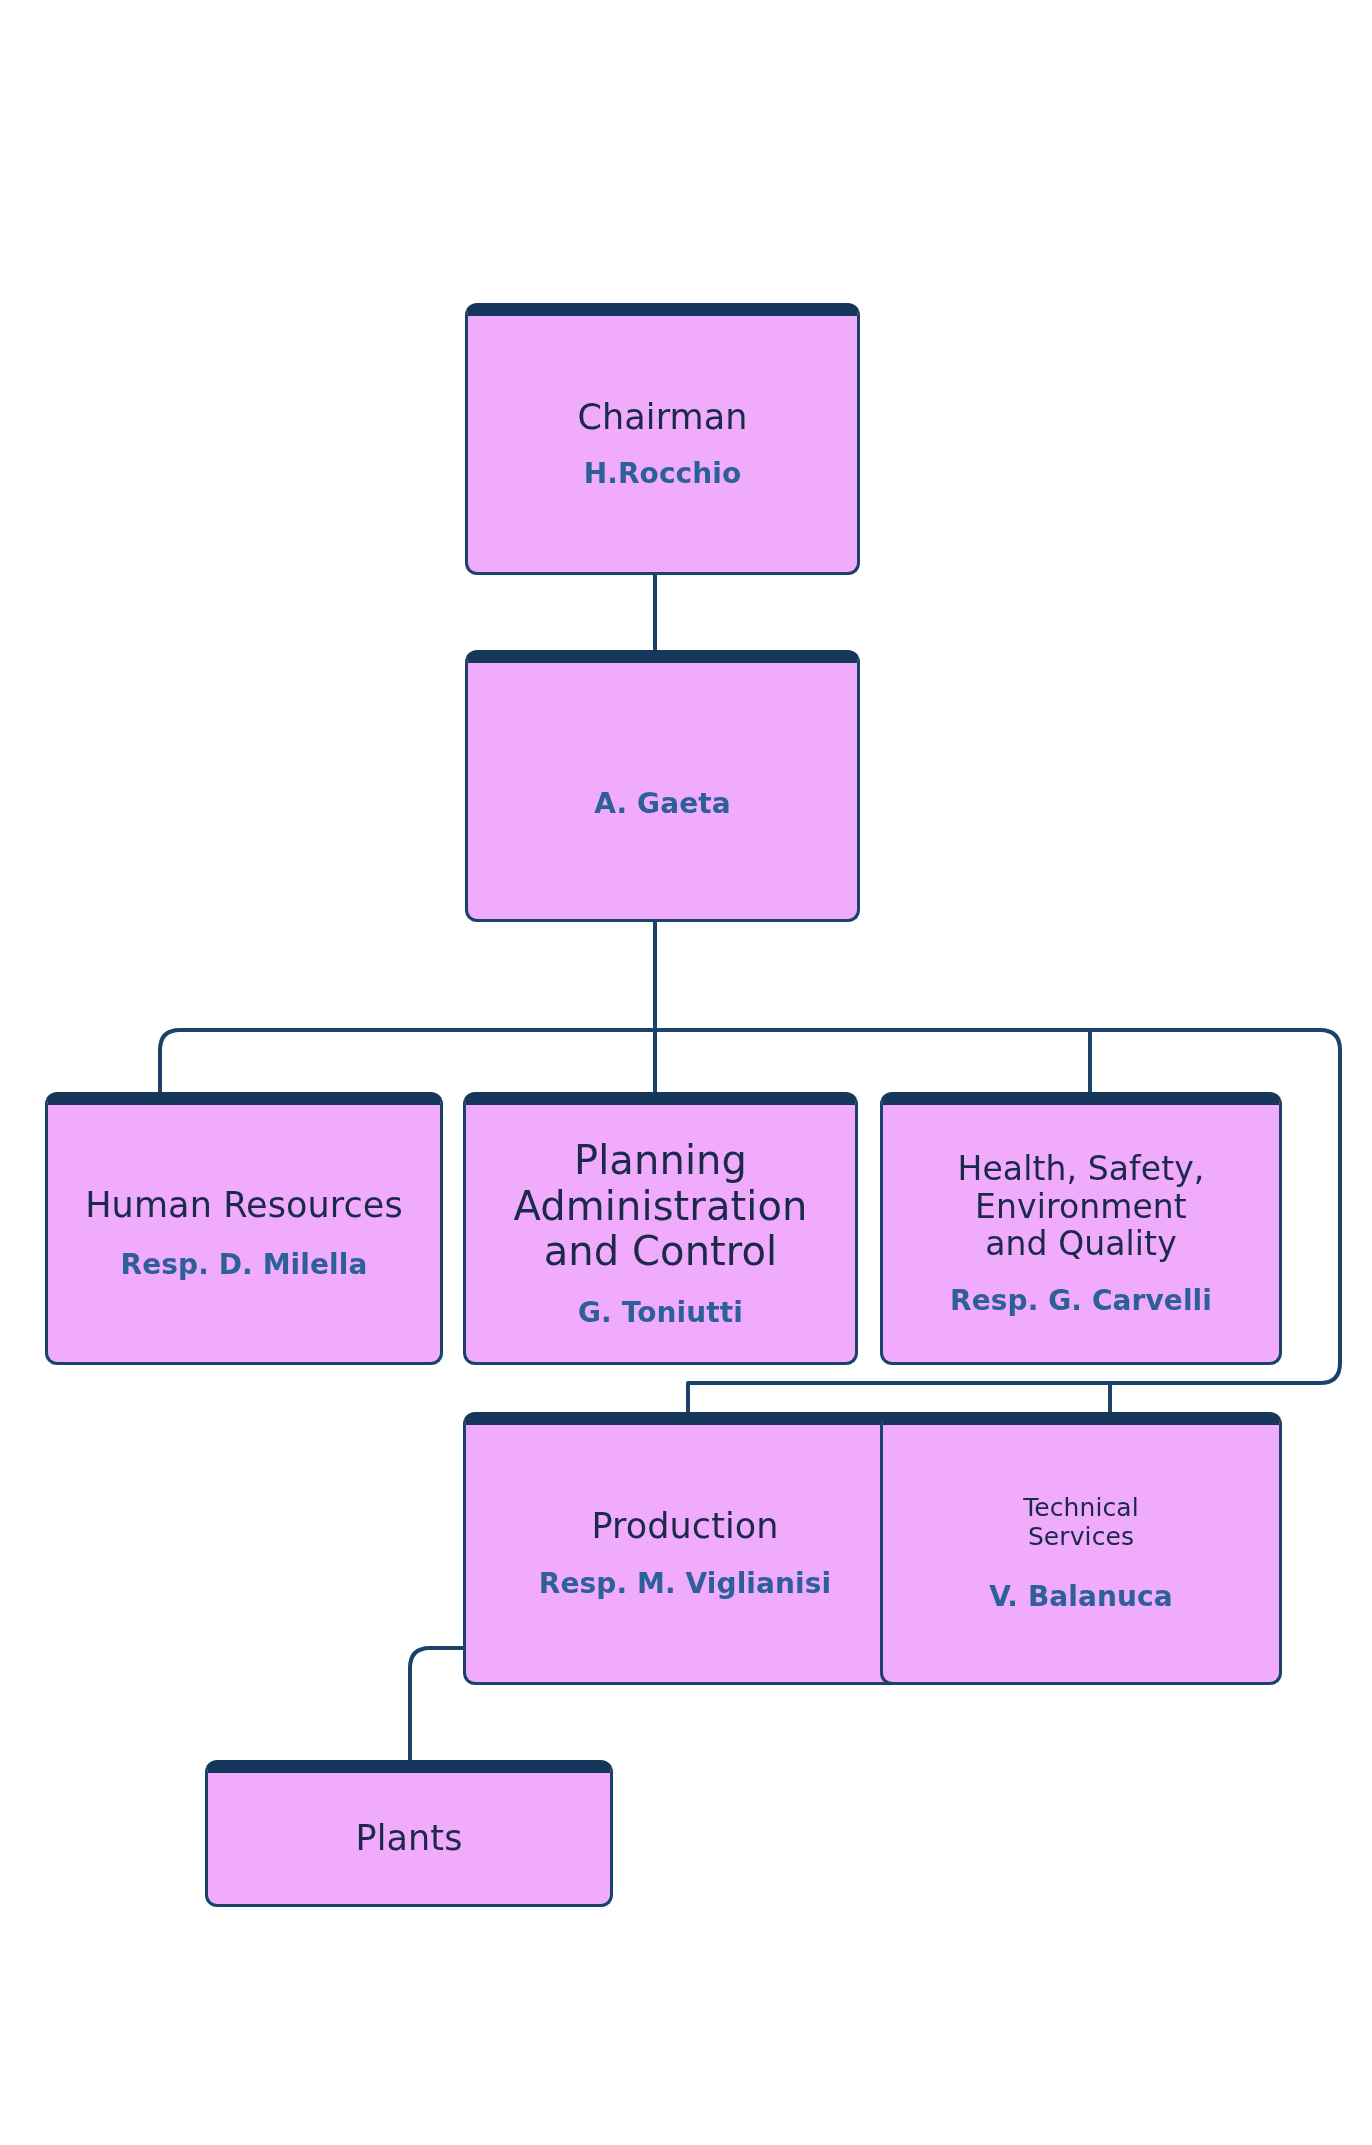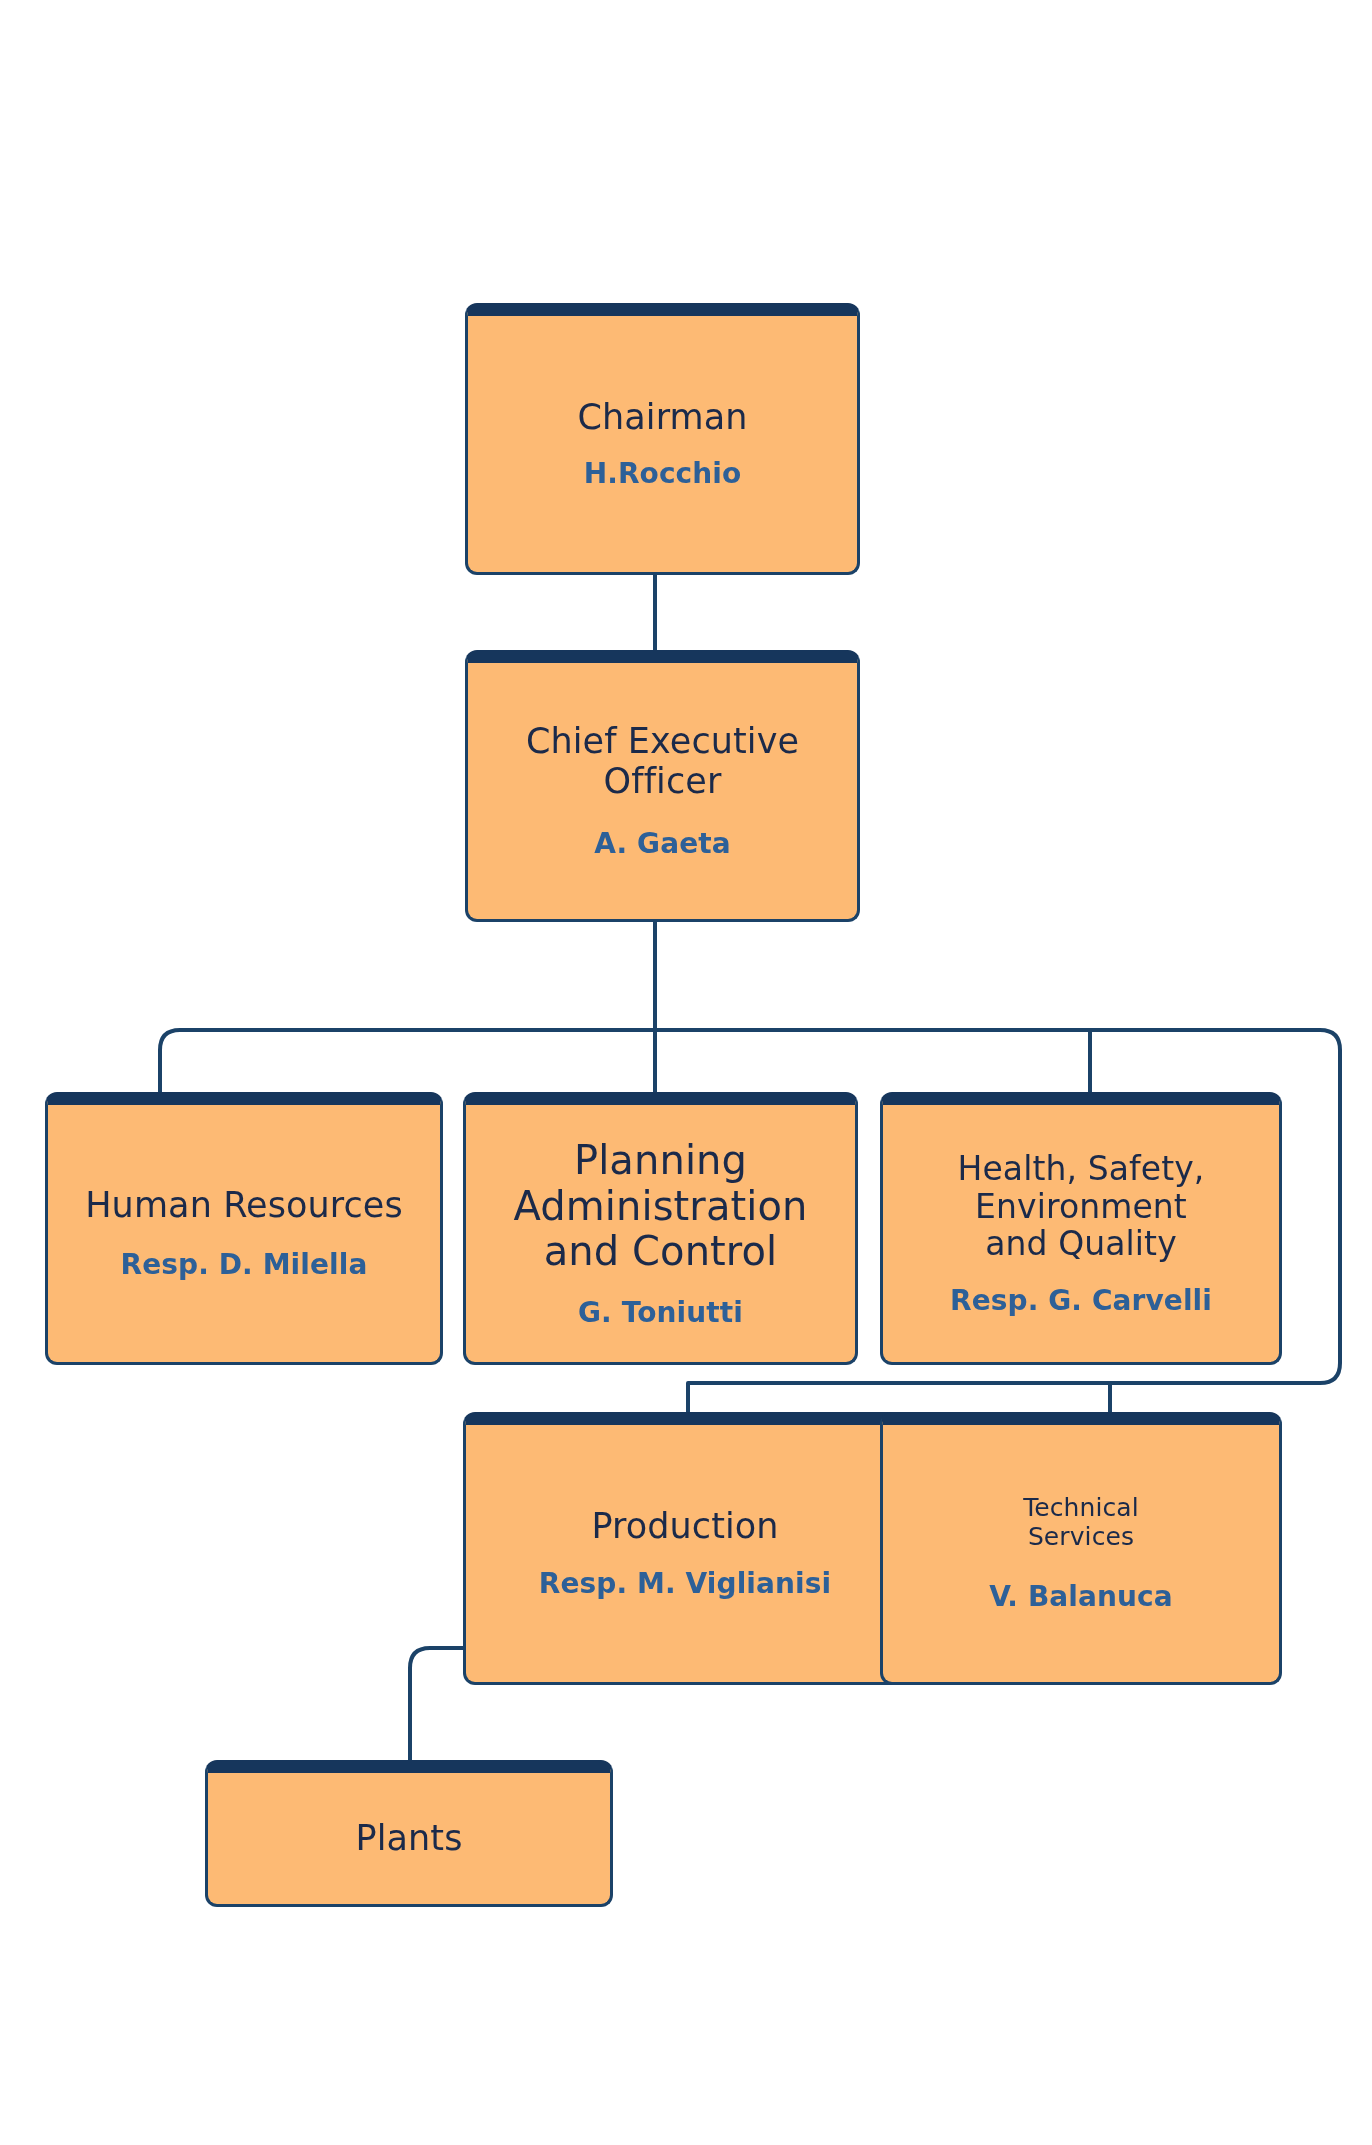--- a/index.html
+++ b/index.html
@@ -21,21 +21,21 @@
     position: absolute;
     left: 0;
     top: 0;
     width: 1372px;
     height: 2145px;
     pointer-events: none;
   }
   .node {
     position: absolute;
     box-sizing: border-box;
-    background: #fdba74;
+    background: #f0abfc;
     border: 3px solid #1b4268;
     border-radius: 12px;
     border-top-width: 13px;
     border-top-color: #16365c;
     display: flex;
     flex-direction: column;
     align-items: center;
     justify-content: center;
     text-align: center;
     padding: 6px 10px;
@@ -109,22 +109,20 @@
 
     <path d="M 463 1648 L 430 1648 Q 410 1648 410 1668 L 410 1760"></path>
   </svg>
 
   <div class="node" id="node-chairman">
     <div class="node-title">Chairman</div>
     <div class="node-name">H.Rocchio</div>
   </div>
 
   <div class="node" id="node-ceo">
-    <div class="node-title">Chief Executive
-Officer</div>
     <div class="node-name">A. Gaeta</div>
   </div>
 
   <div class="node" id="node-hr">
     <div class="node-title">Human Resources</div>
     <div class="node-name bold">Resp. D. Milella</div>
   </div>
 
   <div class="node" id="node-planning">
     <div class="node-title">Planning

